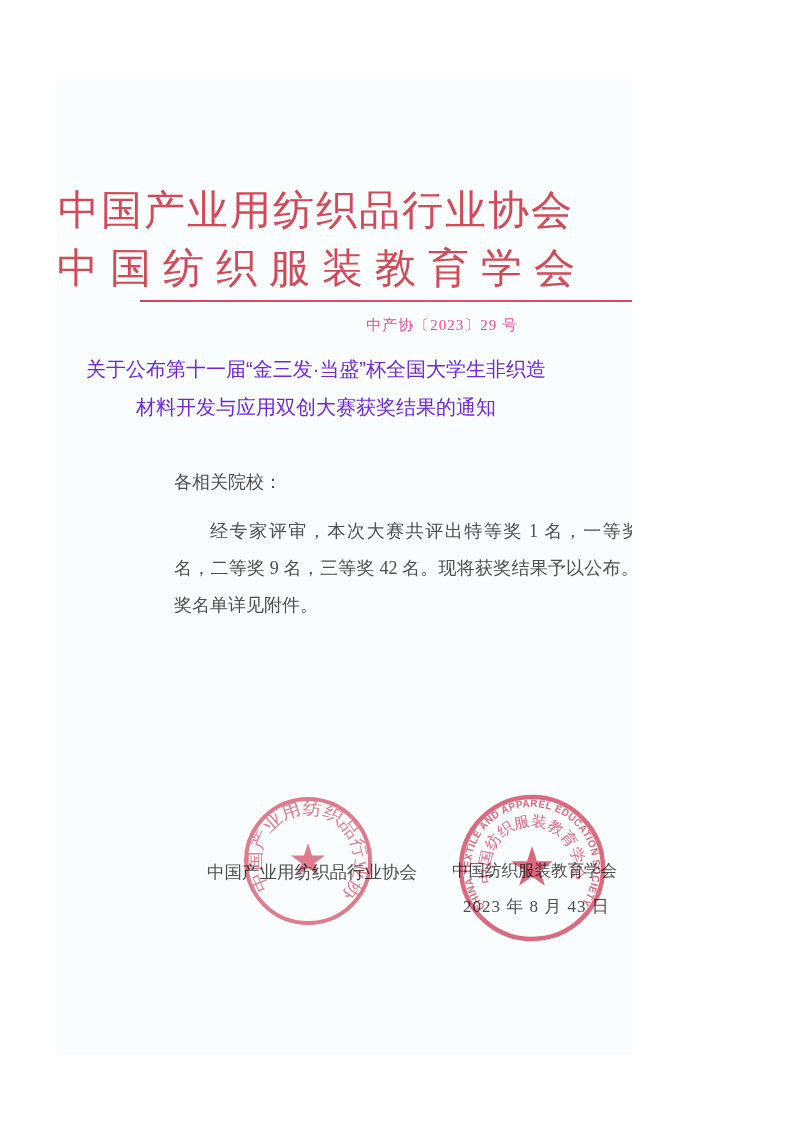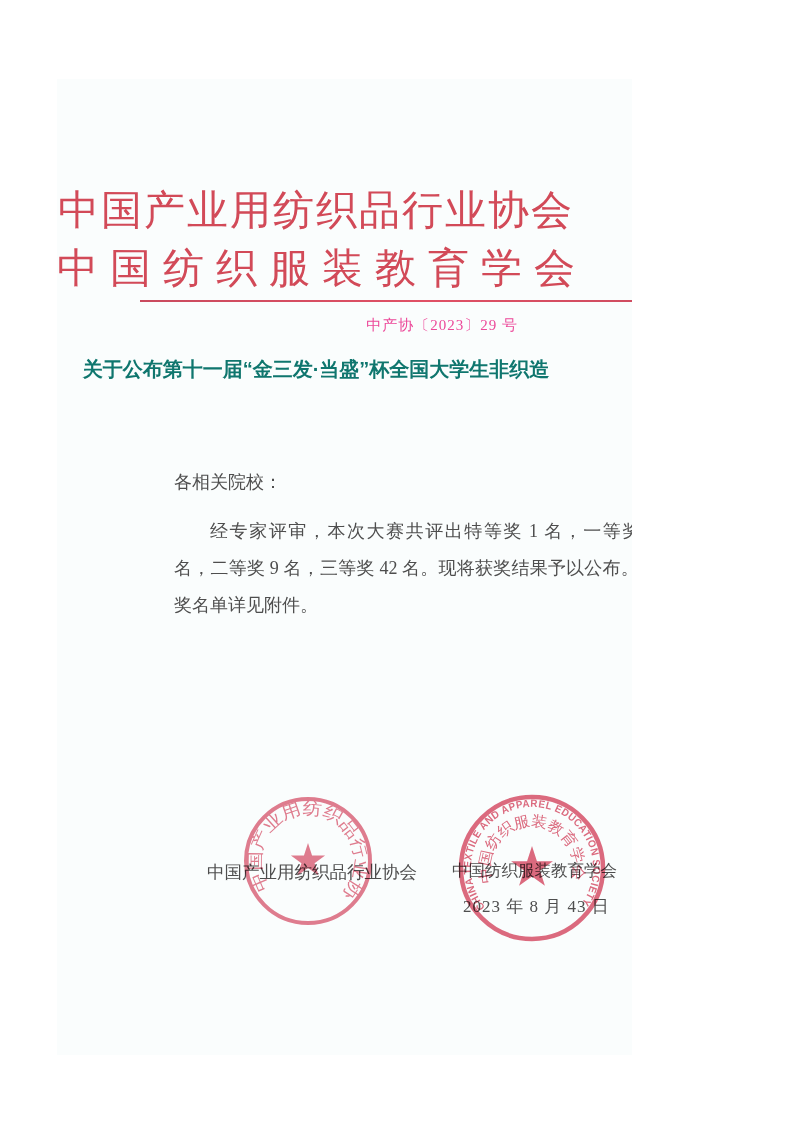--- a/index.html
+++ b/index.html
@@ -48,23 +48,23 @@
     top: 316px; right: 114px;
     font-size: 15px;
     color: #ec4899;
     letter-spacing: 1px;
     white-space: nowrap;
   }
   .notice-title {
     position: absolute;
     top: 350px; left: 80px; right: 80px;
     text-align: center;
-    color: #0f766e;
+    color: #6d28d9;
     font-family: "Liberation Sans", sans-serif;
-    font-weight: 700;
+    font-weight: 400;
     font-size: 20px;
     line-height: 38px;
   }
   .body-text {
     position: absolute;
     top: 452px; left: 162px;
     width: 507px;
     font-size: 18px;
     line-height: 37px;
     color: #4e4e4e;
@@ -127,20 +127,21 @@
     <div class="org-line-1">中国产业用纺织品行业协会</div>
     <div class="org-line-2">中国纺织服装教育学会</div>
   </div>
 
   <div class="red-rule"></div>
 
   <div class="doc-number">中产协〔2023〕29 号</div>
 
   <div class="notice-title">
     <div>关于公布第十一届“金三发·当盛”杯全国大学生非织造</div>
+    <div>材料开发与应用双创大赛获奖结果的通知</div>
   </div>
 
   <div class="body-text">
     <p>各相关院校：</p>
     <p class="indent">经专家评审，本次大赛共评出特等奖 1 名，一等奖 2 名，二等奖 9 名，三等奖 42 名。现将获奖结果予以公布。获奖名单详见附件。</p>
   </div>
 
   <div class="sig-left">中国产业用纺织品行业协会</div>
   <div class="sig-right">中国纺织服装教育学会</div>
   <div class="sig-date">2023 年 8 月 43 日</div>

